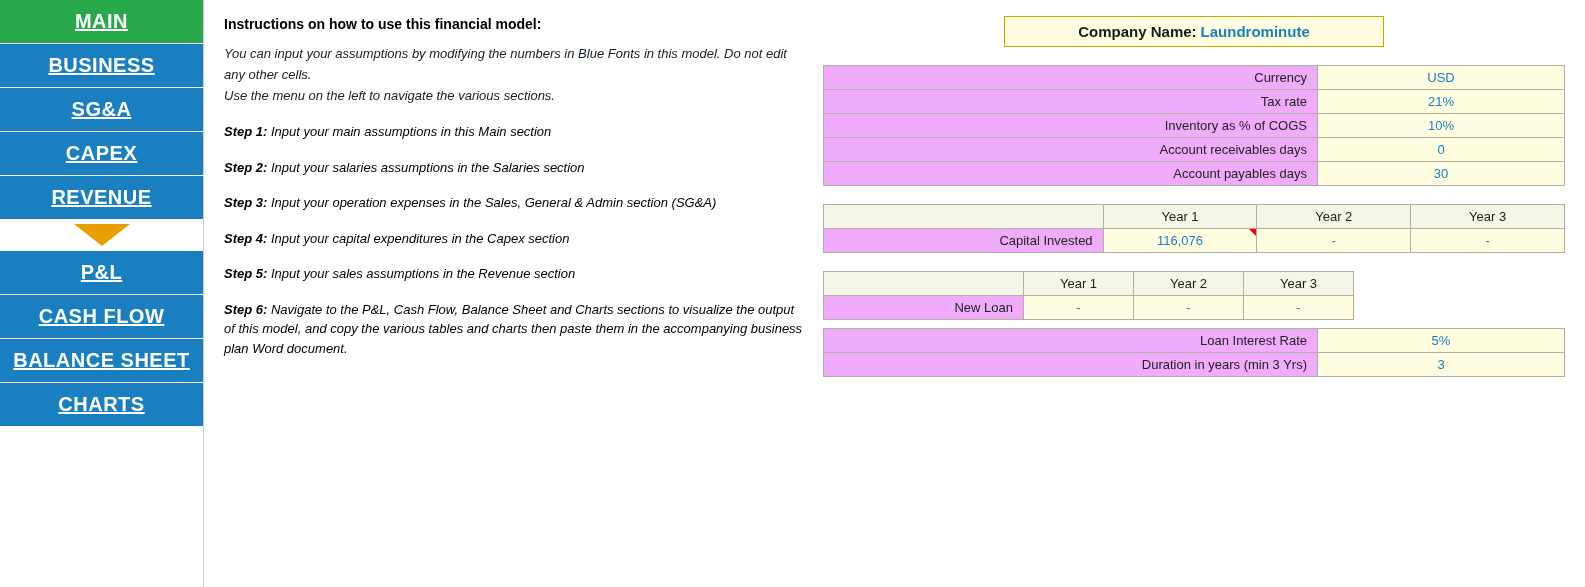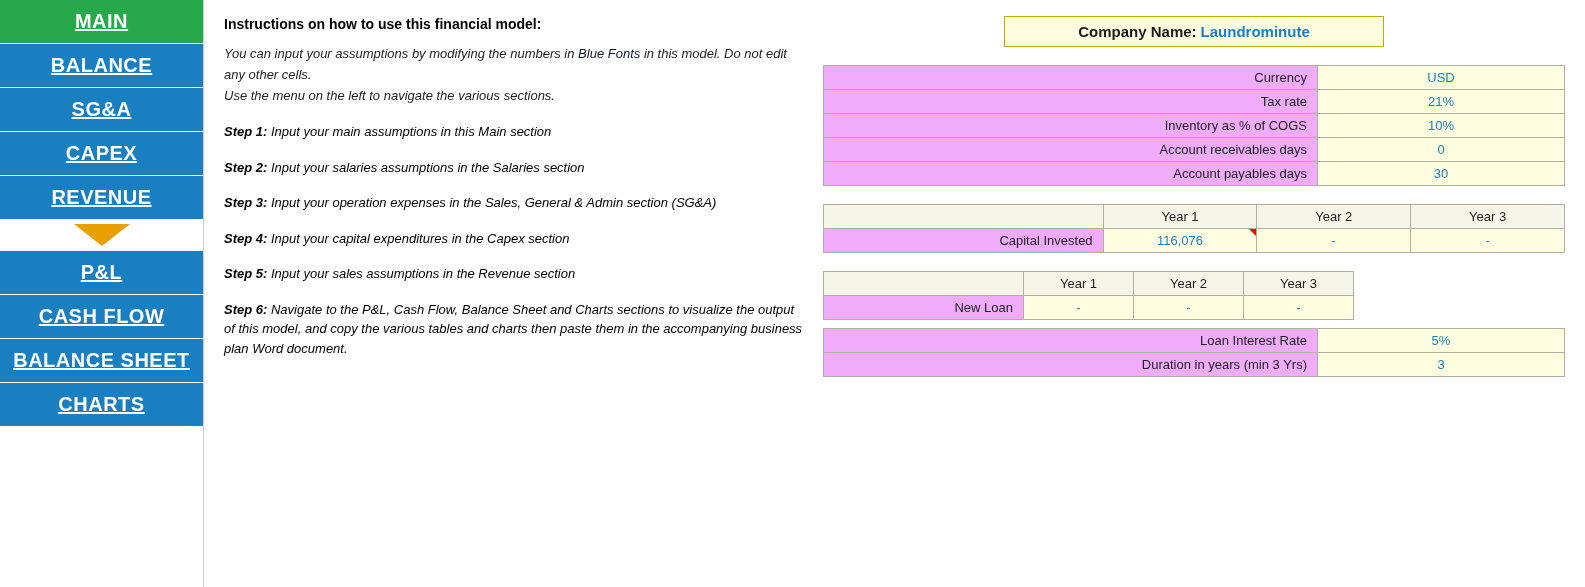--- a/index.html
+++ b/index.html
@@ -204,21 +204,21 @@
       gap: 20px;
       align-items: flex-start;
     }
   </style>
 </head>
 <body>
 
 <div id="sidebar">
 
   <button class="nav-btn active">MAIN</button>
-  <button class="nav-btn">BALANCE</button>
+  <button class="nav-btn">BUSINESS</button>
   <button class="nav-btn">SG&amp;A</button>
   <button class="nav-btn">CAPEX</button>
   <button class="nav-btn">REVENUE</button>
 
   <div class="nav-btn arrow-btn">
     <div class="arrow-down"></div>
   </div>
 
   <button class="nav-btn">P&amp;L</button>
   <button class="nav-btn">CASH FLOW</button>

